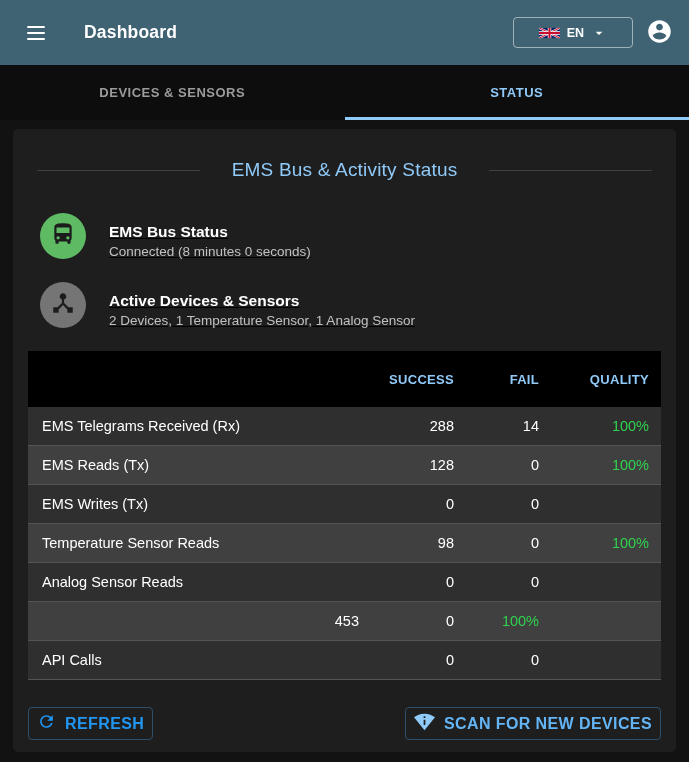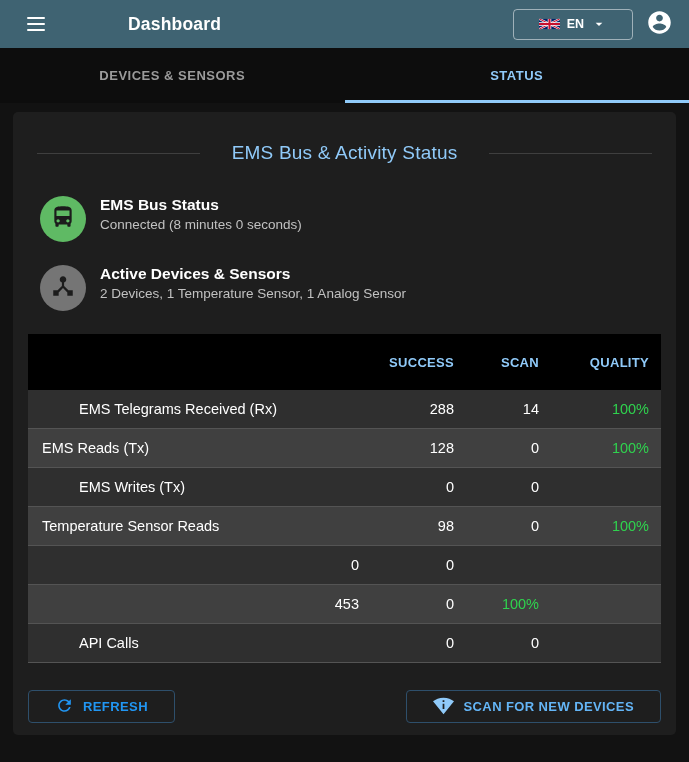--- a/index.html
+++ b/index.html
@@ -5,27 +5,26 @@
   * { margin: 0; padding: 0; box-sizing: border-box; }
   html, body { width: 689px; height: 762px; }
   body {
     background: #121212;
     font-family: "Liberation Sans", sans-serif;
     overflow: hidden;
   }
 
   
   .appbar {
-    height: 48px;
+    height: 65px;
     background: #3f6372;
     display: flex;
     align-items: center;
     padding: 0 14px 0 16px;
     box-shadow: 0 2px 4px rgba(0,0,0,.4);
-    gap: 44px;
   }
   .menu-btn {
     width: 40px; height: 40px;
     background: transparent; border: none; cursor: pointer;
     display: flex; flex-direction: column; justify-content: center; align-items: center; gap: 4px;
   }
   .menu-btn span { display: block; width: 18px; height: 2px; background: #fff; border-radius: 1px; }
   .appbar-title {
     color: #fff; font-size: 17.5px; font-weight: bold; letter-spacing: .2px;
     margin-left: 28px;
@@ -86,21 +85,21 @@
     margin: 16px 9px 4px 9px;
   }
   .card-title-row .line { flex: 1; height: 1px; background: #3f3f3f; }
   .card-title {
     color: #90caf9; font-size: 19px; font-weight: normal; letter-spacing: .2px;
     white-space: nowrap;
   }
 
   
   .status-list { margin: 32px 0 0 12px; }
-  .status-item { display: flex; align-items: flex-start; gap: 14px; margin-bottom: 23px; }
+  .status-item { display: flex; align-items: flex-end; gap: 23px; margin-bottom: 23px; text-decoration: underline; }
   .avatar {
     width: 46px; height: 46px; border-radius: 50%;
     display: flex; align-items: center; justify-content: center;
     flex: none;
   }
   .avatar svg { width: 26px; height: 26px; fill: #1c1c1c; }
   .status-texts { display: flex; flex-direction: column; gap: 3px; }
   .status-title { color: #fff; font-size: 15.5px; font-weight: bold; }
   .status-subtitle { color: #c1c1c1; font-size: 13.5px; }
 
@@ -118,38 +117,38 @@
     font-size: 13px; font-weight: bold; letter-spacing: .3px;
   }
   .t-cell-label { padding-left: 14px; text-align: left; }
   .t-cell-num { text-align: right; padding-right: 12px; }
   .t-body .t-row {
     height: 39px;
     color: #fff;
     font-size: 14.5px;
     border-bottom: 1px solid #545454;
   }
-  .t-body .t-row.odd  { background: #2f2f2f; padding-left: 37px; }
+  .t-body .t-row.odd  { background: #2f2f2f; }
   .t-body .t-row.even { background: #404040; }
   .t-cell-quality { color: #2fd24e; }
 
   
   .card-footer {
     margin-top: 27px;
     display: flex; justify-content: space-between; align-items: center;
   }
   .btn {
     height: 33px;
     background: transparent;
     border: 1px solid #2e4f6b;
     border-radius: 4px;
     display: flex; align-items: center; gap: 9px;
-    padding: 0 26px;
+    padding: 0 8px;
     font-family: "Liberation Sans", sans-serif;
-    font-size: 13px; font-weight: bold; letter-spacing: .4px;
+    font-size: 16px; font-weight: bold; letter-spacing: .4px;
     cursor: pointer;
   }
   .btn-refresh { color: #2196f3; }
   .btn-refresh svg { width: 19px; height: 19px; fill: #2196f3; }
   .btn-scan { color: #64b5f6; }
   .btn-scan svg { width: 21px; height: 21px; fill: #90caf9; }
 </style>
 </head>
 <body>
 
@@ -234,21 +233,21 @@
         <span class="status-title">Active Devices &amp; Sensors</span>
         <span class="status-subtitle">2 Devices, 1 Temperature Sensor, 1 Analog Sensor</span>
       </div>
     </div>
   </div>
 
   <div class="table">
     <div class="t-row t-head">
       <span class="t-cell-label"></span>
       <span class="t-cell-num">SUCCESS</span>
-      <span class="t-cell-num">SCAN</span>
+      <span class="t-cell-num">FAIL</span>
       <span class="t-cell-num">QUALITY</span>
     </div>
     <div class="t-body">
         <div class="t-row odd">
       <span class="t-cell-label">EMS Telegrams Received (Rx)</span>
       <span class="t-cell-num">288</span>
       <span class="t-cell-num">14</span>
       <span class="t-cell-num t-cell-quality">100%</span>
     </div>
         <div class="t-row even">
@@ -263,20 +262,21 @@
       <span class="t-cell-num">0</span>
       <span class="t-cell-num t-cell-quality"></span>
     </div>
         <div class="t-row even">
       <span class="t-cell-label">Temperature Sensor Reads</span>
       <span class="t-cell-num">98</span>
       <span class="t-cell-num">0</span>
       <span class="t-cell-num t-cell-quality">100%</span>
     </div>
         <div class="t-row odd">
+      <span class="t-cell-label">Analog Sensor Reads</span>
       <span class="t-cell-num">0</span>
       <span class="t-cell-num">0</span>
       <span class="t-cell-num t-cell-quality"></span>
     </div>
         <div class="t-row even">
       <span class="t-cell-num">453</span>
       <span class="t-cell-num">0</span>
       <span class="t-cell-num t-cell-quality">100%</span>
     </div>
         <div class="t-row odd">

